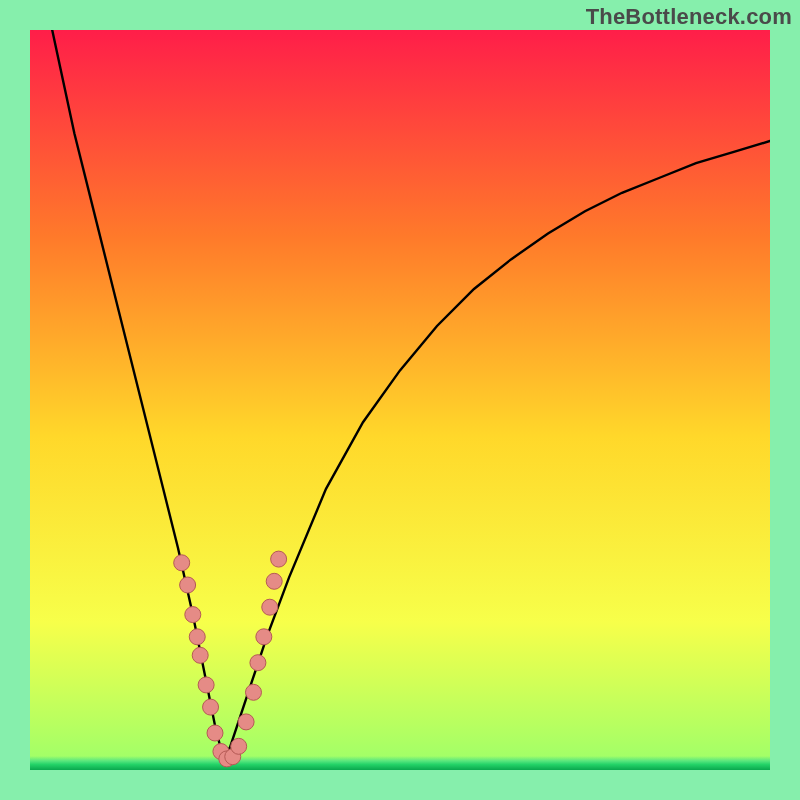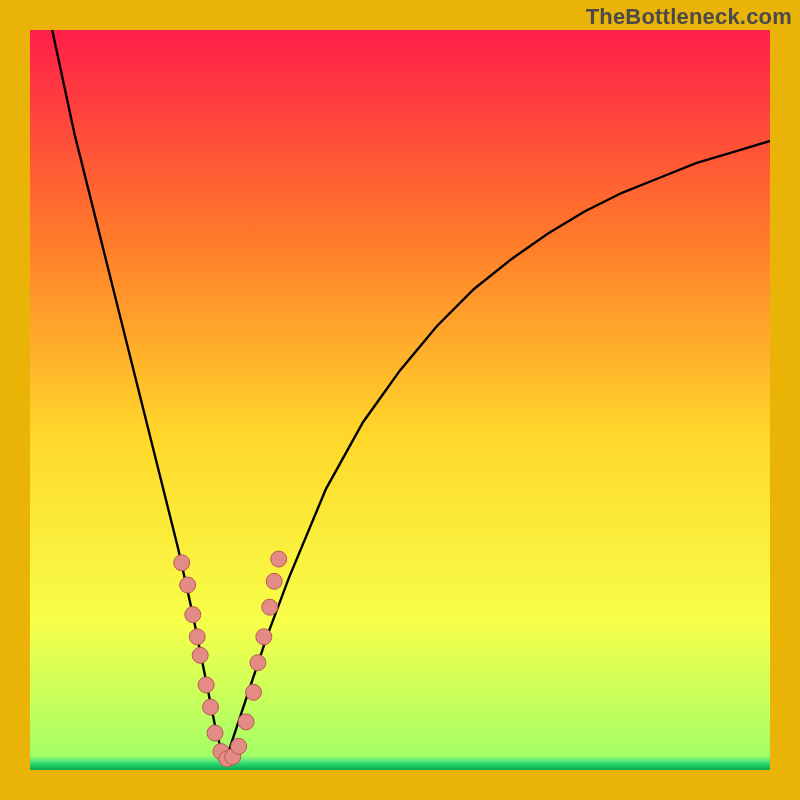--- a/index.html
+++ b/index.html
@@ -8,21 +8,21 @@
     width: 800px;
     height: 800px;
     background: #000;
     font-family: Arial, Helvetica, sans-serif;
     overflow: hidden;
   }
   .stage {
     position: relative;
     width: 800px;
     height: 800px;
-    background: #eab308;
+    background: #86efac;
   }
   .watermark {
     position: absolute;
     top: 4px;
     right: 8px;
     color: #4a4a4a;
     font-size: 22px;
     font-weight: 600;
     letter-spacing: 0.2px;
     z-index: 30;

